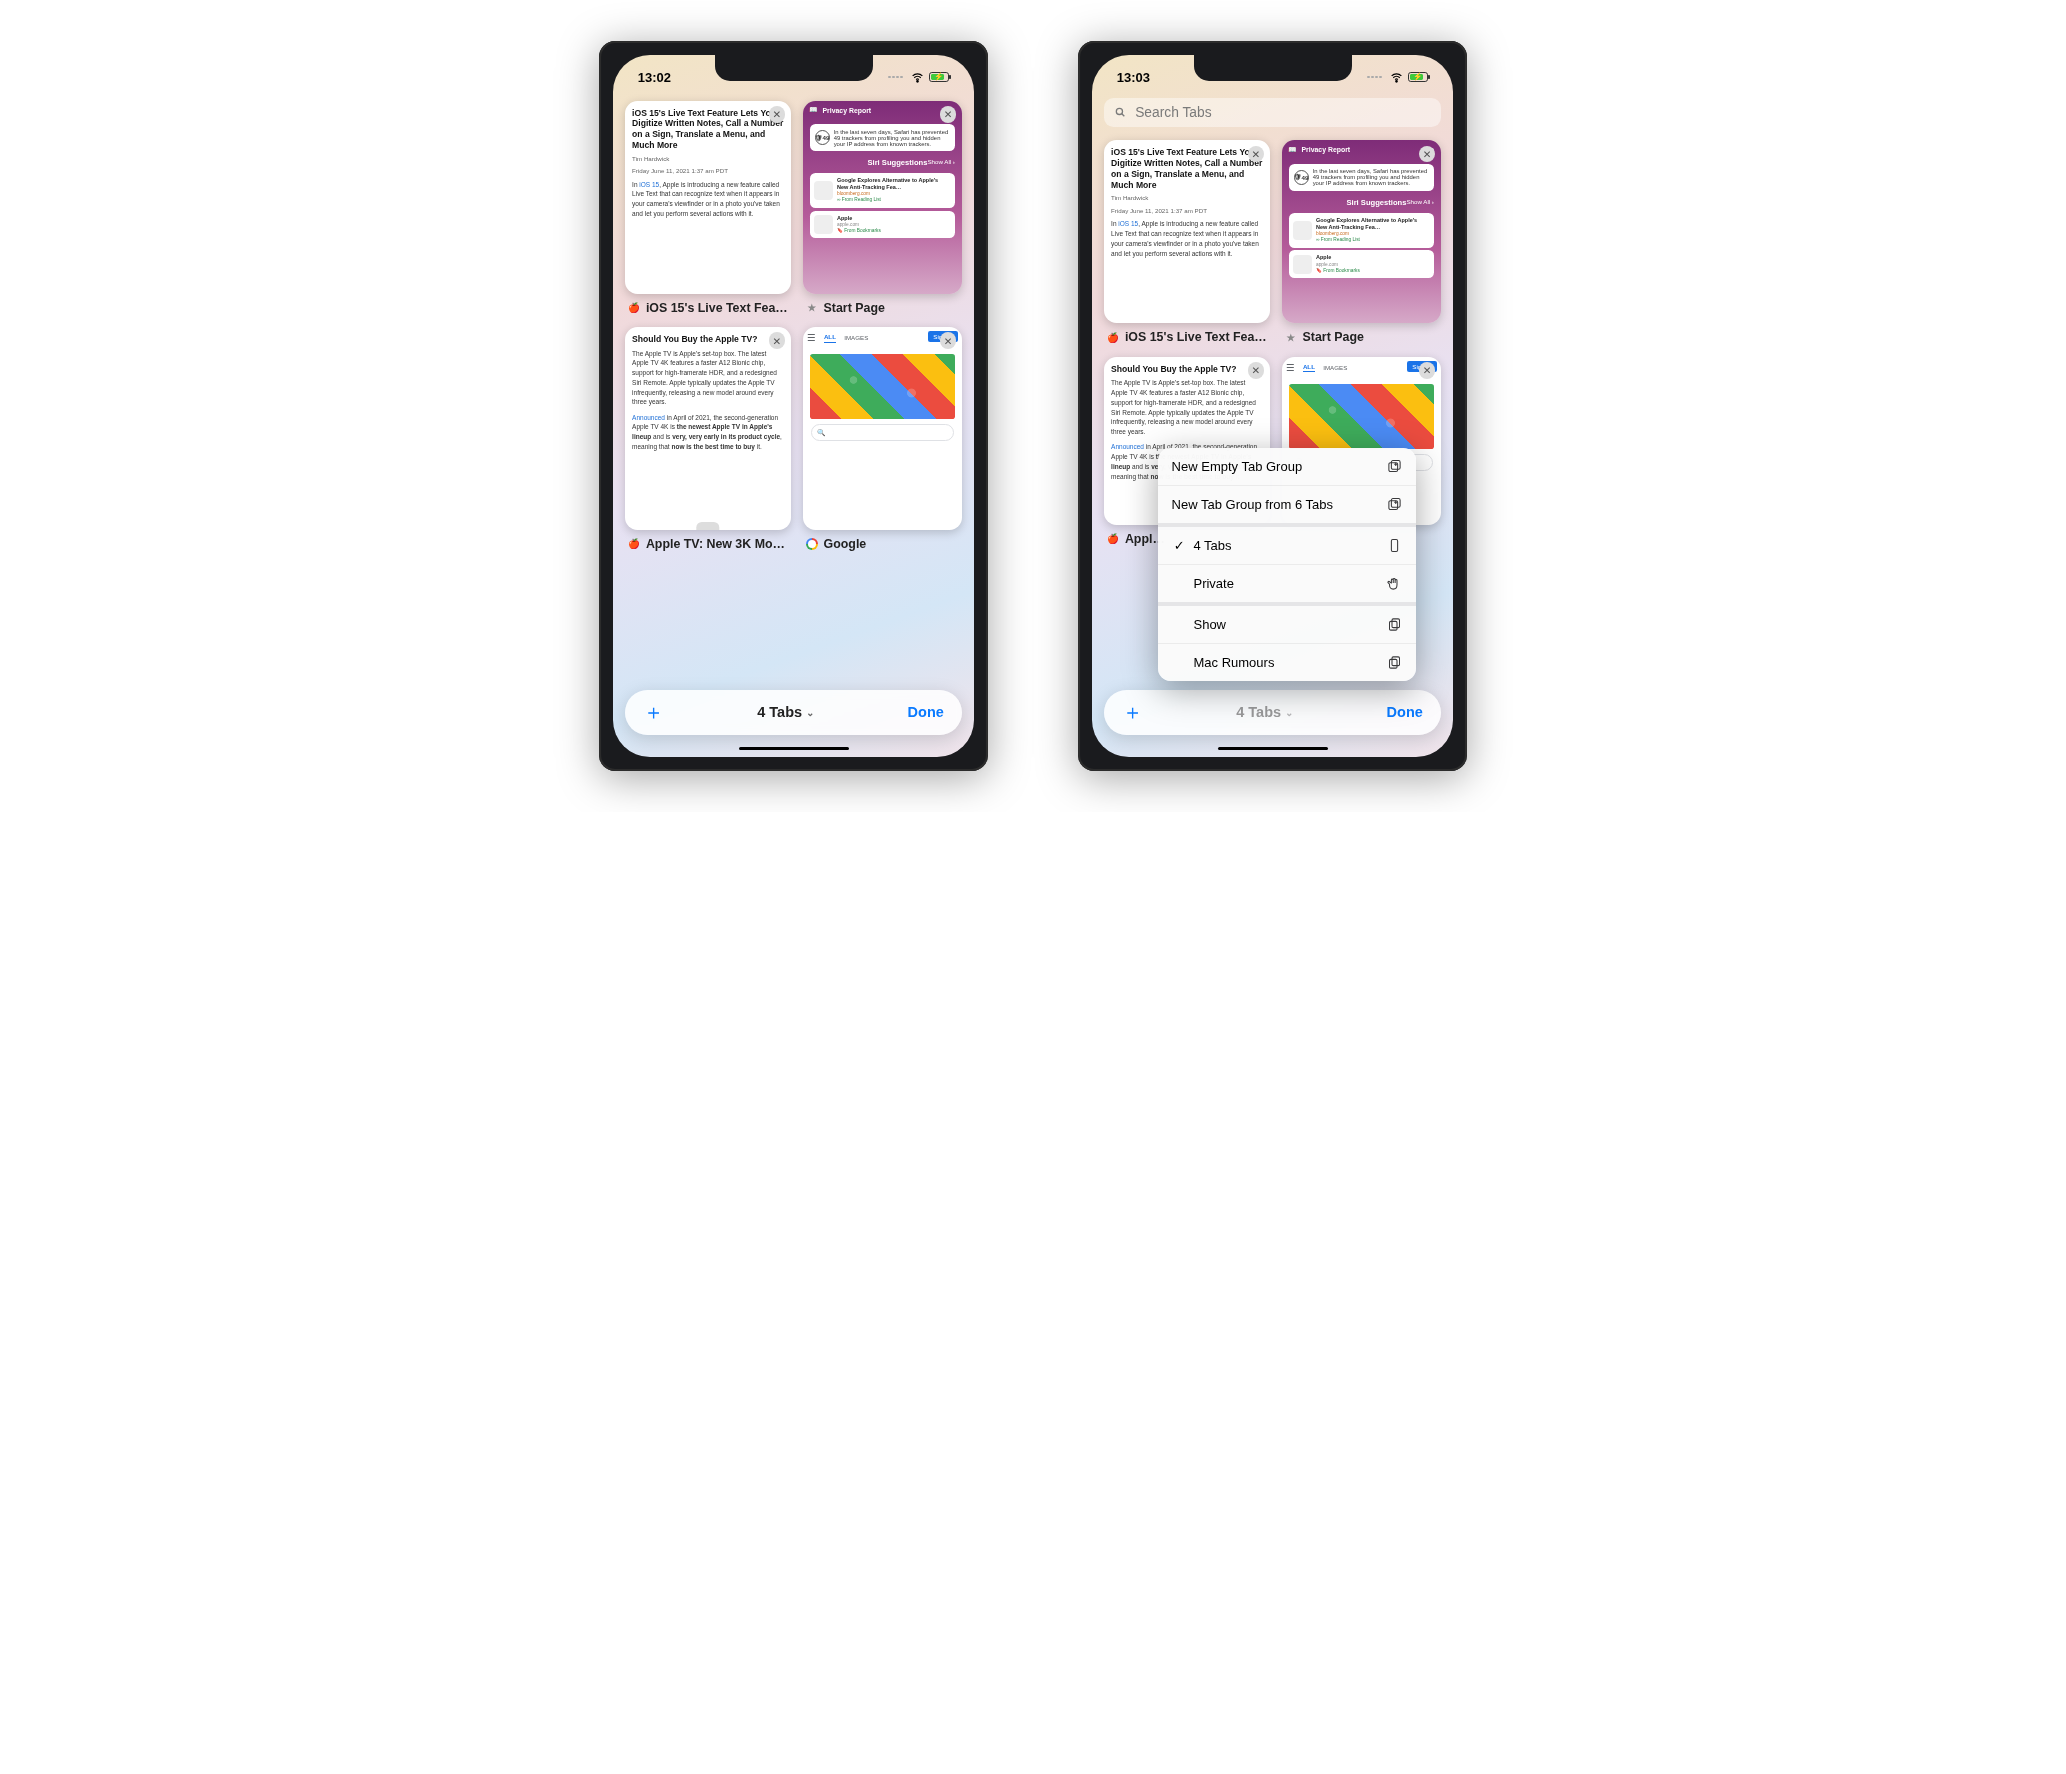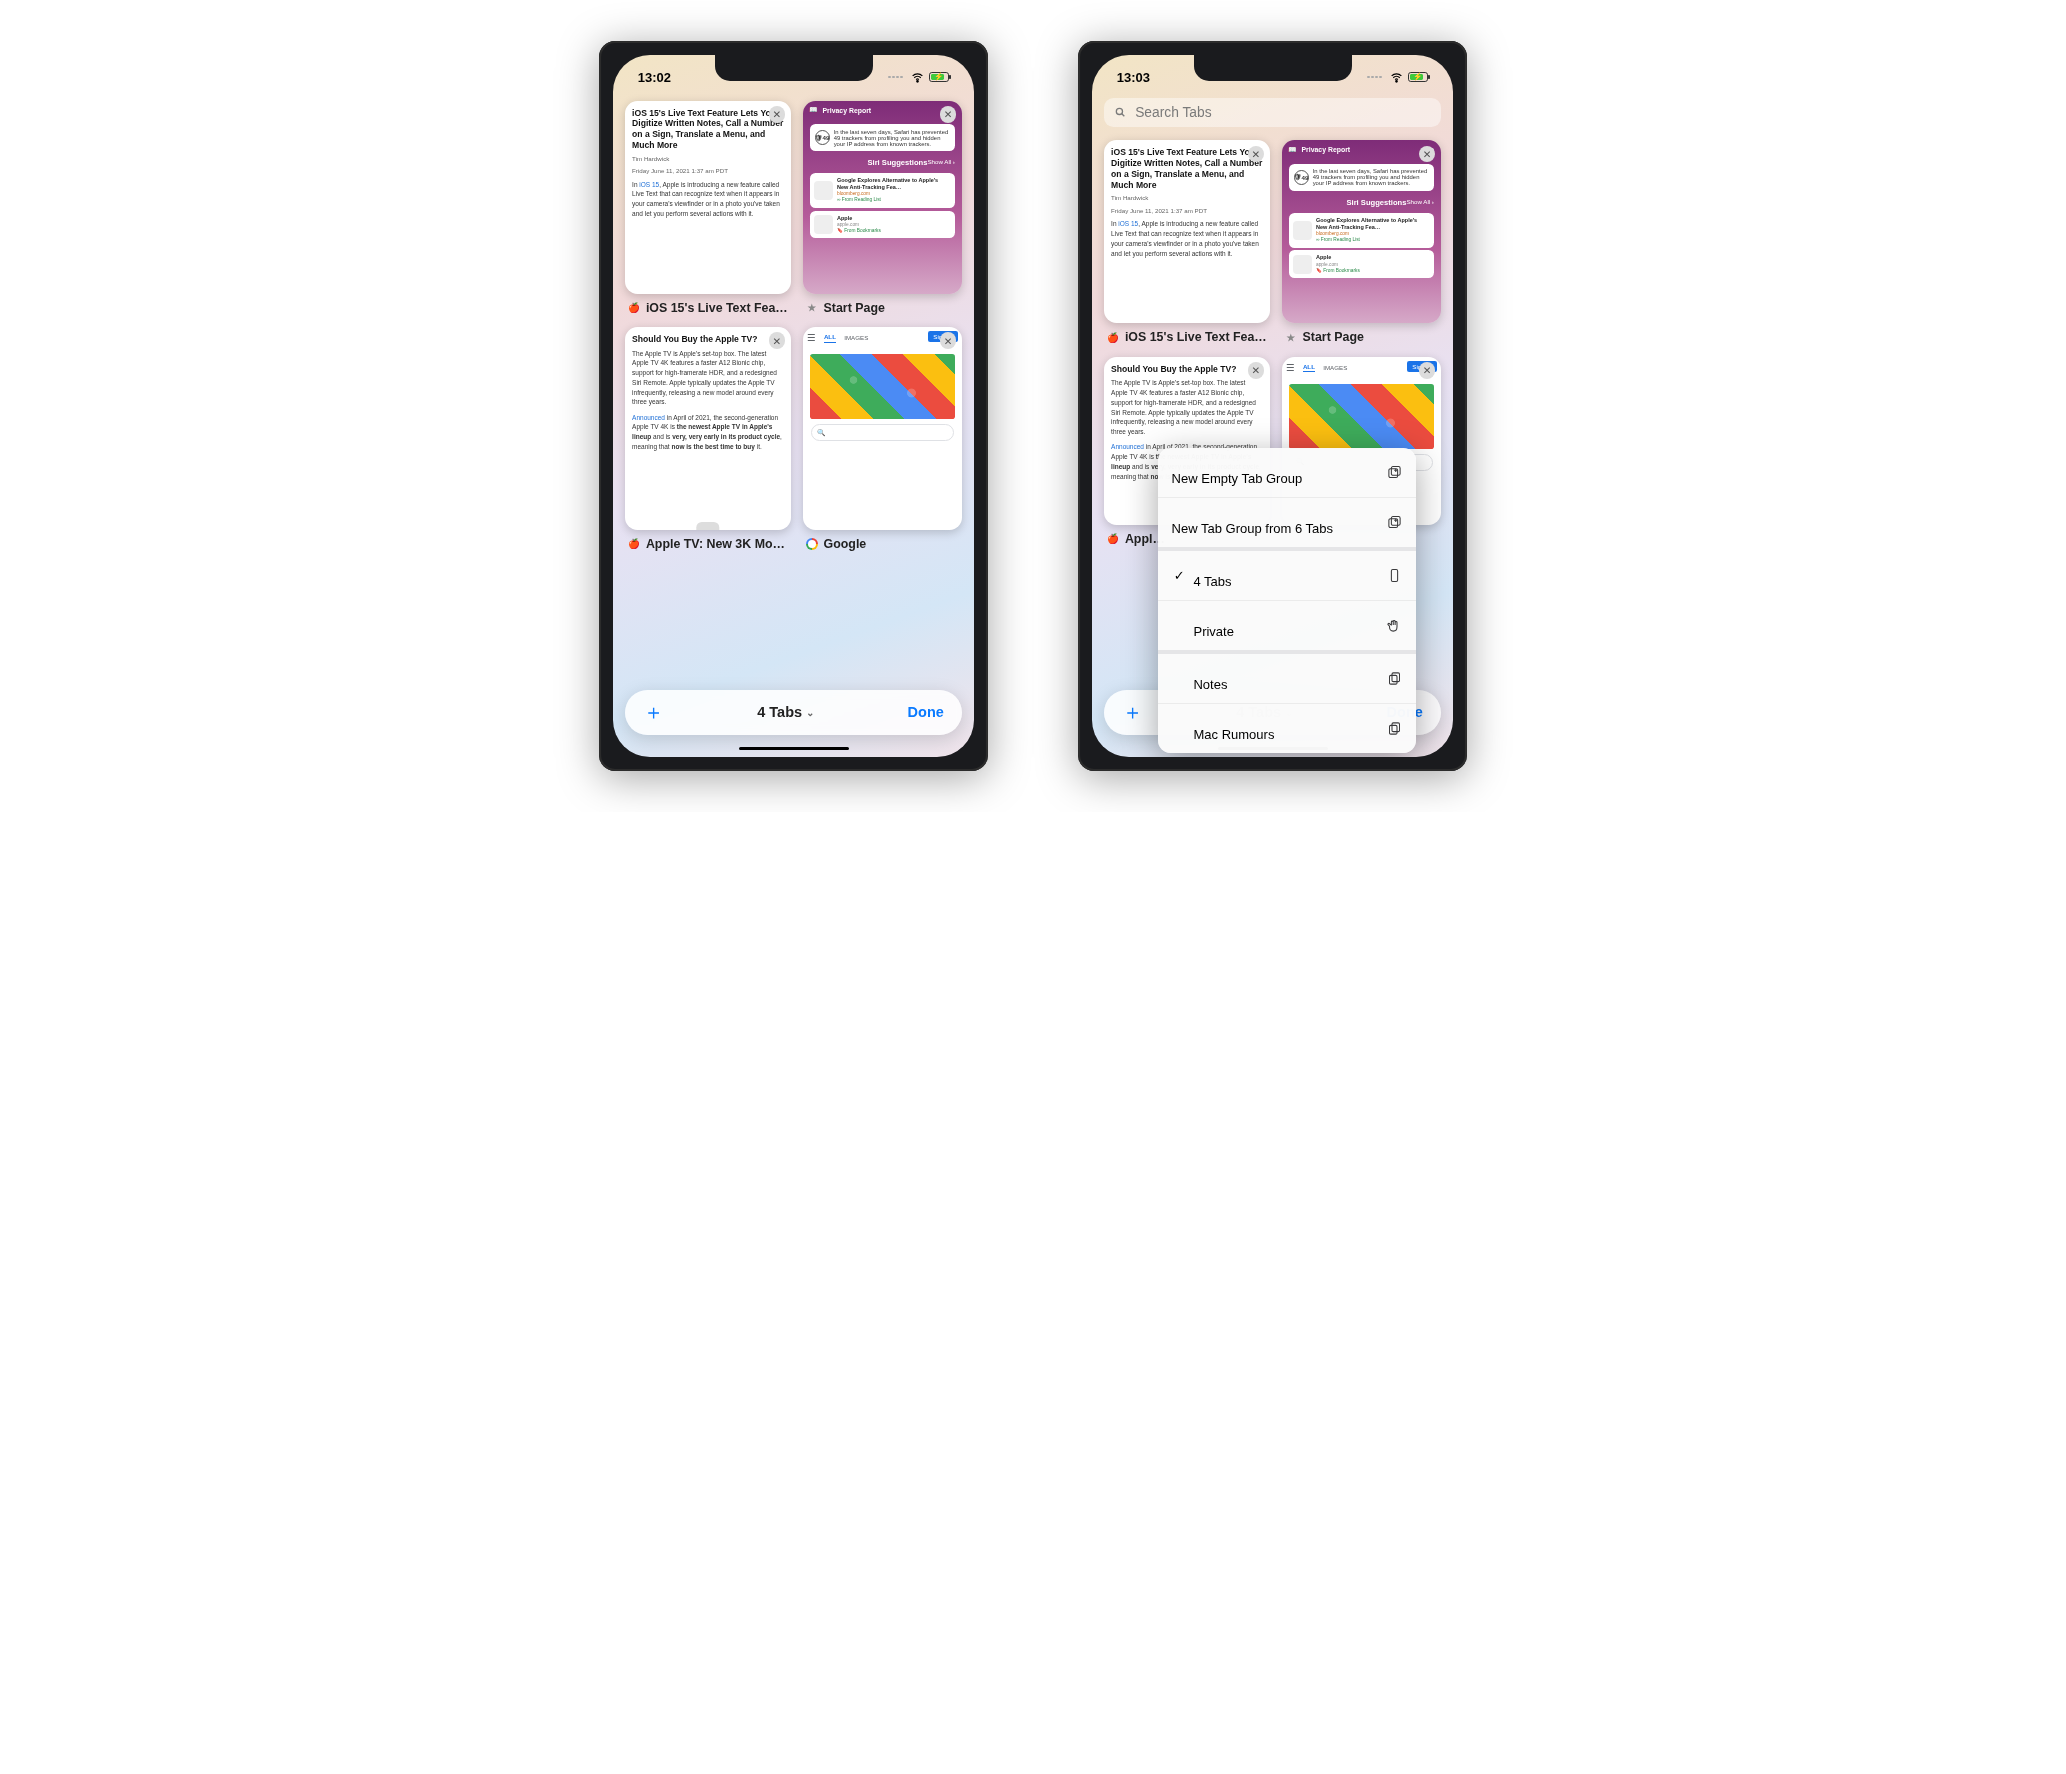--- a/index.html
+++ b/index.html
@@ -186,21 +186,21 @@
     z-index:40;
   }
   .popup .row{
     display:flex;align-items:center;justify-content:space-between;
     padding:11px 13.8px;
     border-bottom:0.7px solid rgba(0,0,0,.06);
   }
   .popup .row:last-child{border-bottom:none;}
   .popup .thick-sep{border-bottom:4.8px solid #e5e5e7;}
   .popup .check{width:15px;text-align:center;margin-right:6.9px;color:#000;}
-  .popup .lbl{flex:1;margin-top:12px;}
+  .popup .lbl{flex:1;}
   .popup .ricon{color:#3a3a3c;}
   .popup .ricon svg{width:15px;height:15px;display:block;}
 
   .scrollhint{position:absolute;bottom:-2.1px;left:50%;transform:translateX(-50%);width:23.4px;height:9.6px;background:#ddd;border-radius:5.5px 5.5px 0 0;}
 </style>
 </head>
 <body>
 
 <div class="phone-frame">
   <div class="screen">
@@ -497,21 +497,21 @@
         <span class="check"></span>
         <span class="lbl">Private</span>
         <span class="ricon">
           <svg viewBox="0 0 24 24" fill="none" stroke="currentColor" stroke-width="1.7">
               <path d="M7 12V6.5a1.5 1.5 0 013 0V11m0-5.5a1.5 1.5 0 013 0V11m0-4a1.5 1.5 0 013 0V14c0 4-2 7-6 7s-6-3-6-7v-1l-2-2a1.4 1.4 0 012-2l2 2"></path>
             </svg>
         </span>
       </div>
       <div class="row">
         <span class="check"></span>
-        <span class="lbl">Notes</span>
+        <span class="lbl">Show</span>
         <span class="ricon">
           <svg viewBox="0 0 24 24" fill="none" stroke="currentColor" stroke-width="1.7">
               <rect x="4" y="7" width="12" height="14" rx="2"></rect>
               <rect x="8" y="3" width="12" height="14" rx="2"></rect>
             </svg>
         </span>
       </div>
       <div class="row">
         <span class="check"></span>
         <span class="lbl">Mac Rumours</span>

